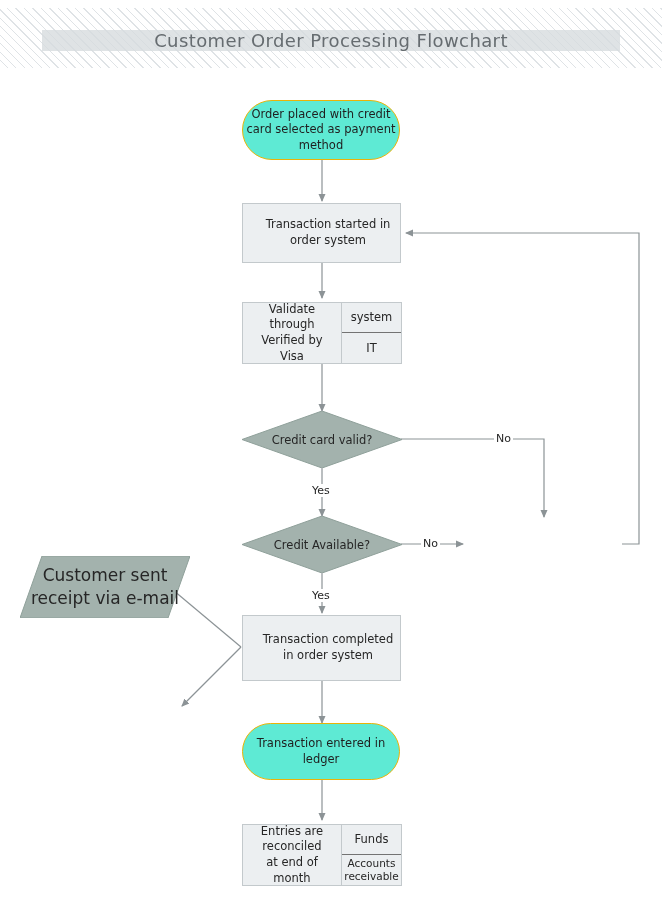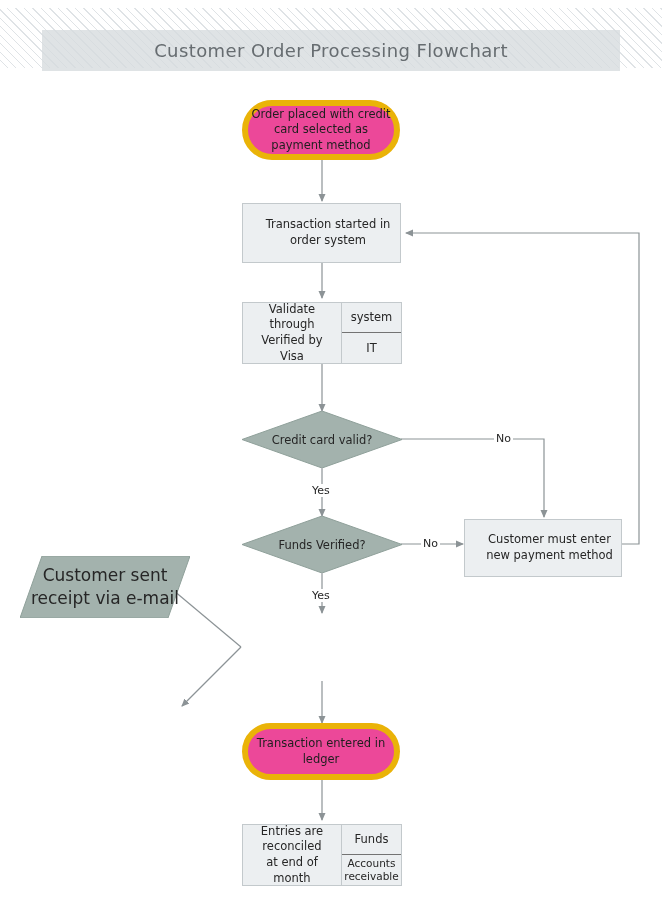--- a/index.html
+++ b/index.html
@@ -27,21 +27,21 @@
       45deg,
       #ffffff 0px, #ffffff 5px,
       #dfe3e6 5px, #dfe3e6 6px
     );
   }
   #title-bar {
     position: absolute;
     left: 42px;
     top: 22px;
     width: 578px;
-    height: 41px;
+    height: 21px;
     background-color: rgba(214, 219, 222, 0.78);
     display: flex;
     align-items: center;
     justify-content: center;
   }
   #title-text {
     font-size: 18px;
     color: #666c70;
     letter-spacing: 0.4px;
     font-family: "DejaVu Sans", sans-serif;
@@ -72,22 +72,22 @@
     align-items: center;
     justify-content: center;
     text-align: center;
     font-size: 11.5px;
     line-height: 1.35;
     color: #262626;
   }
 
   
   .terminator {
-    background: #ec4899;
-    border: 6px solid #eab308;
+    background: #5eead4;
+    border: 1px solid #eab308;
     border-radius: 30px;
     color: #1f1f1f;
   }
 
   
   .process {
     background: #eceff1;
     border: 1px solid #c3c9cc;
     padding-left: 13px;
   }
@@ -292,27 +292,27 @@
     <svg class="decision-shape" viewBox="0 0 160 57" preserveAspectRatio="none">
       <polygon points="80,0 160,28.5 80,57 0,28.5" fill="#a3b2ad" stroke="#8fa09a" stroke-width="1"></polygon>
     </svg>
     <div class="decision-label">Credit card valid?</div>
   </div>
 
   <div class="decision-wrap" style="left:242px; top:516px; width:160px; height:57px;">
     <svg class="decision-shape" viewBox="0 0 160 57" preserveAspectRatio="none">
       <polygon points="80,0 160,28.5 80,57 0,28.5" fill="#a3b2ad" stroke="#8fa09a" stroke-width="1"></polygon>
     </svg>
-    <div class="decision-label">Funds Verified?</div>
-  </div>
-
-  <div class="node process" style="left:464px; top:519px; width:158px; height:58px;">
-    <span>Customer must enter new payment method</span>
-  </div>
-
+    <div class="decision-label">Credit Available?</div>
+  </div>
+
+
+  <div class="node process" style="left:242px; top:615px; width:159px; height:66px;">
+    <span>Transaction completed in order system</span>
+  </div>
 
   <div class="parallelogram-wrap" style="left:20px; top:556px; width:170px; height:62px;">
     <svg class="parallelogram-shape" viewBox="0 0 170 62" preserveAspectRatio="none">
       <polygon points="22,0 170,0 148,62 0,62" fill="#a3b2ad" stroke="#8fa09a" stroke-width="1"></polygon>
     </svg>
     <div class="parallelogram-label">Customer sent receipt via e-mail</div>
   </div>
 
 
   <div class="node terminator" style="left:242px; top:723px; width:158px; height:57px;">

